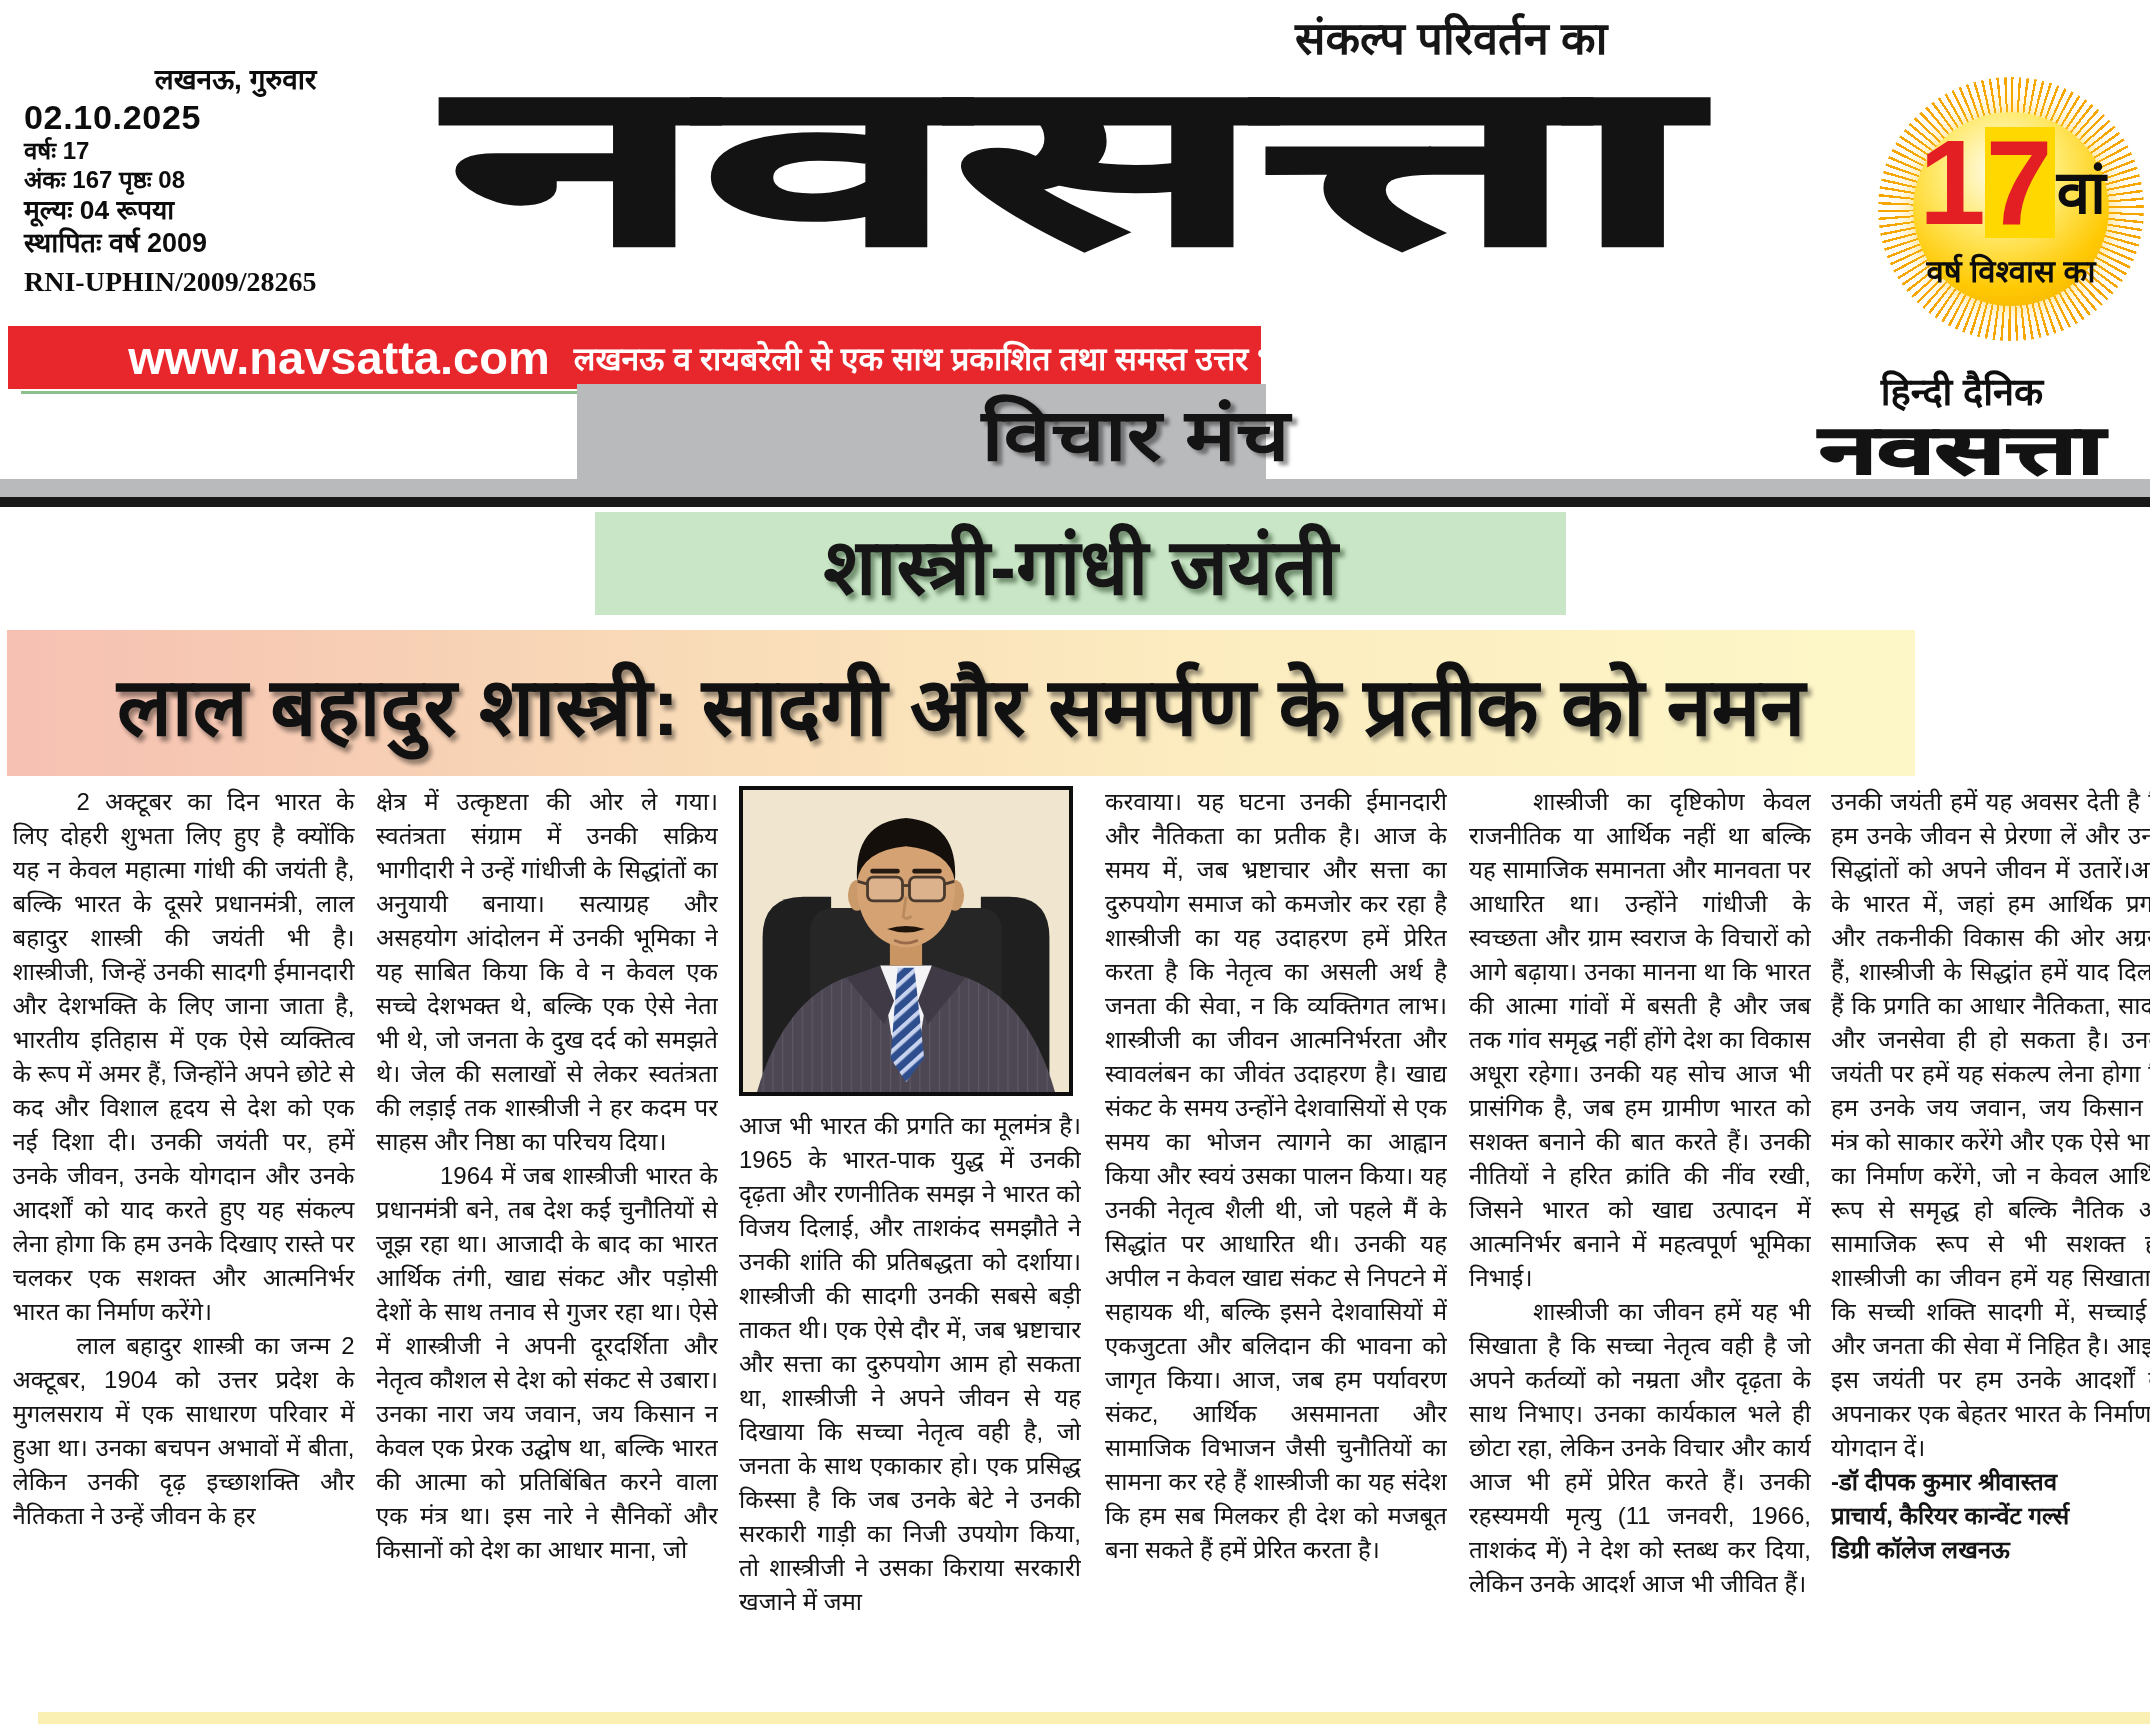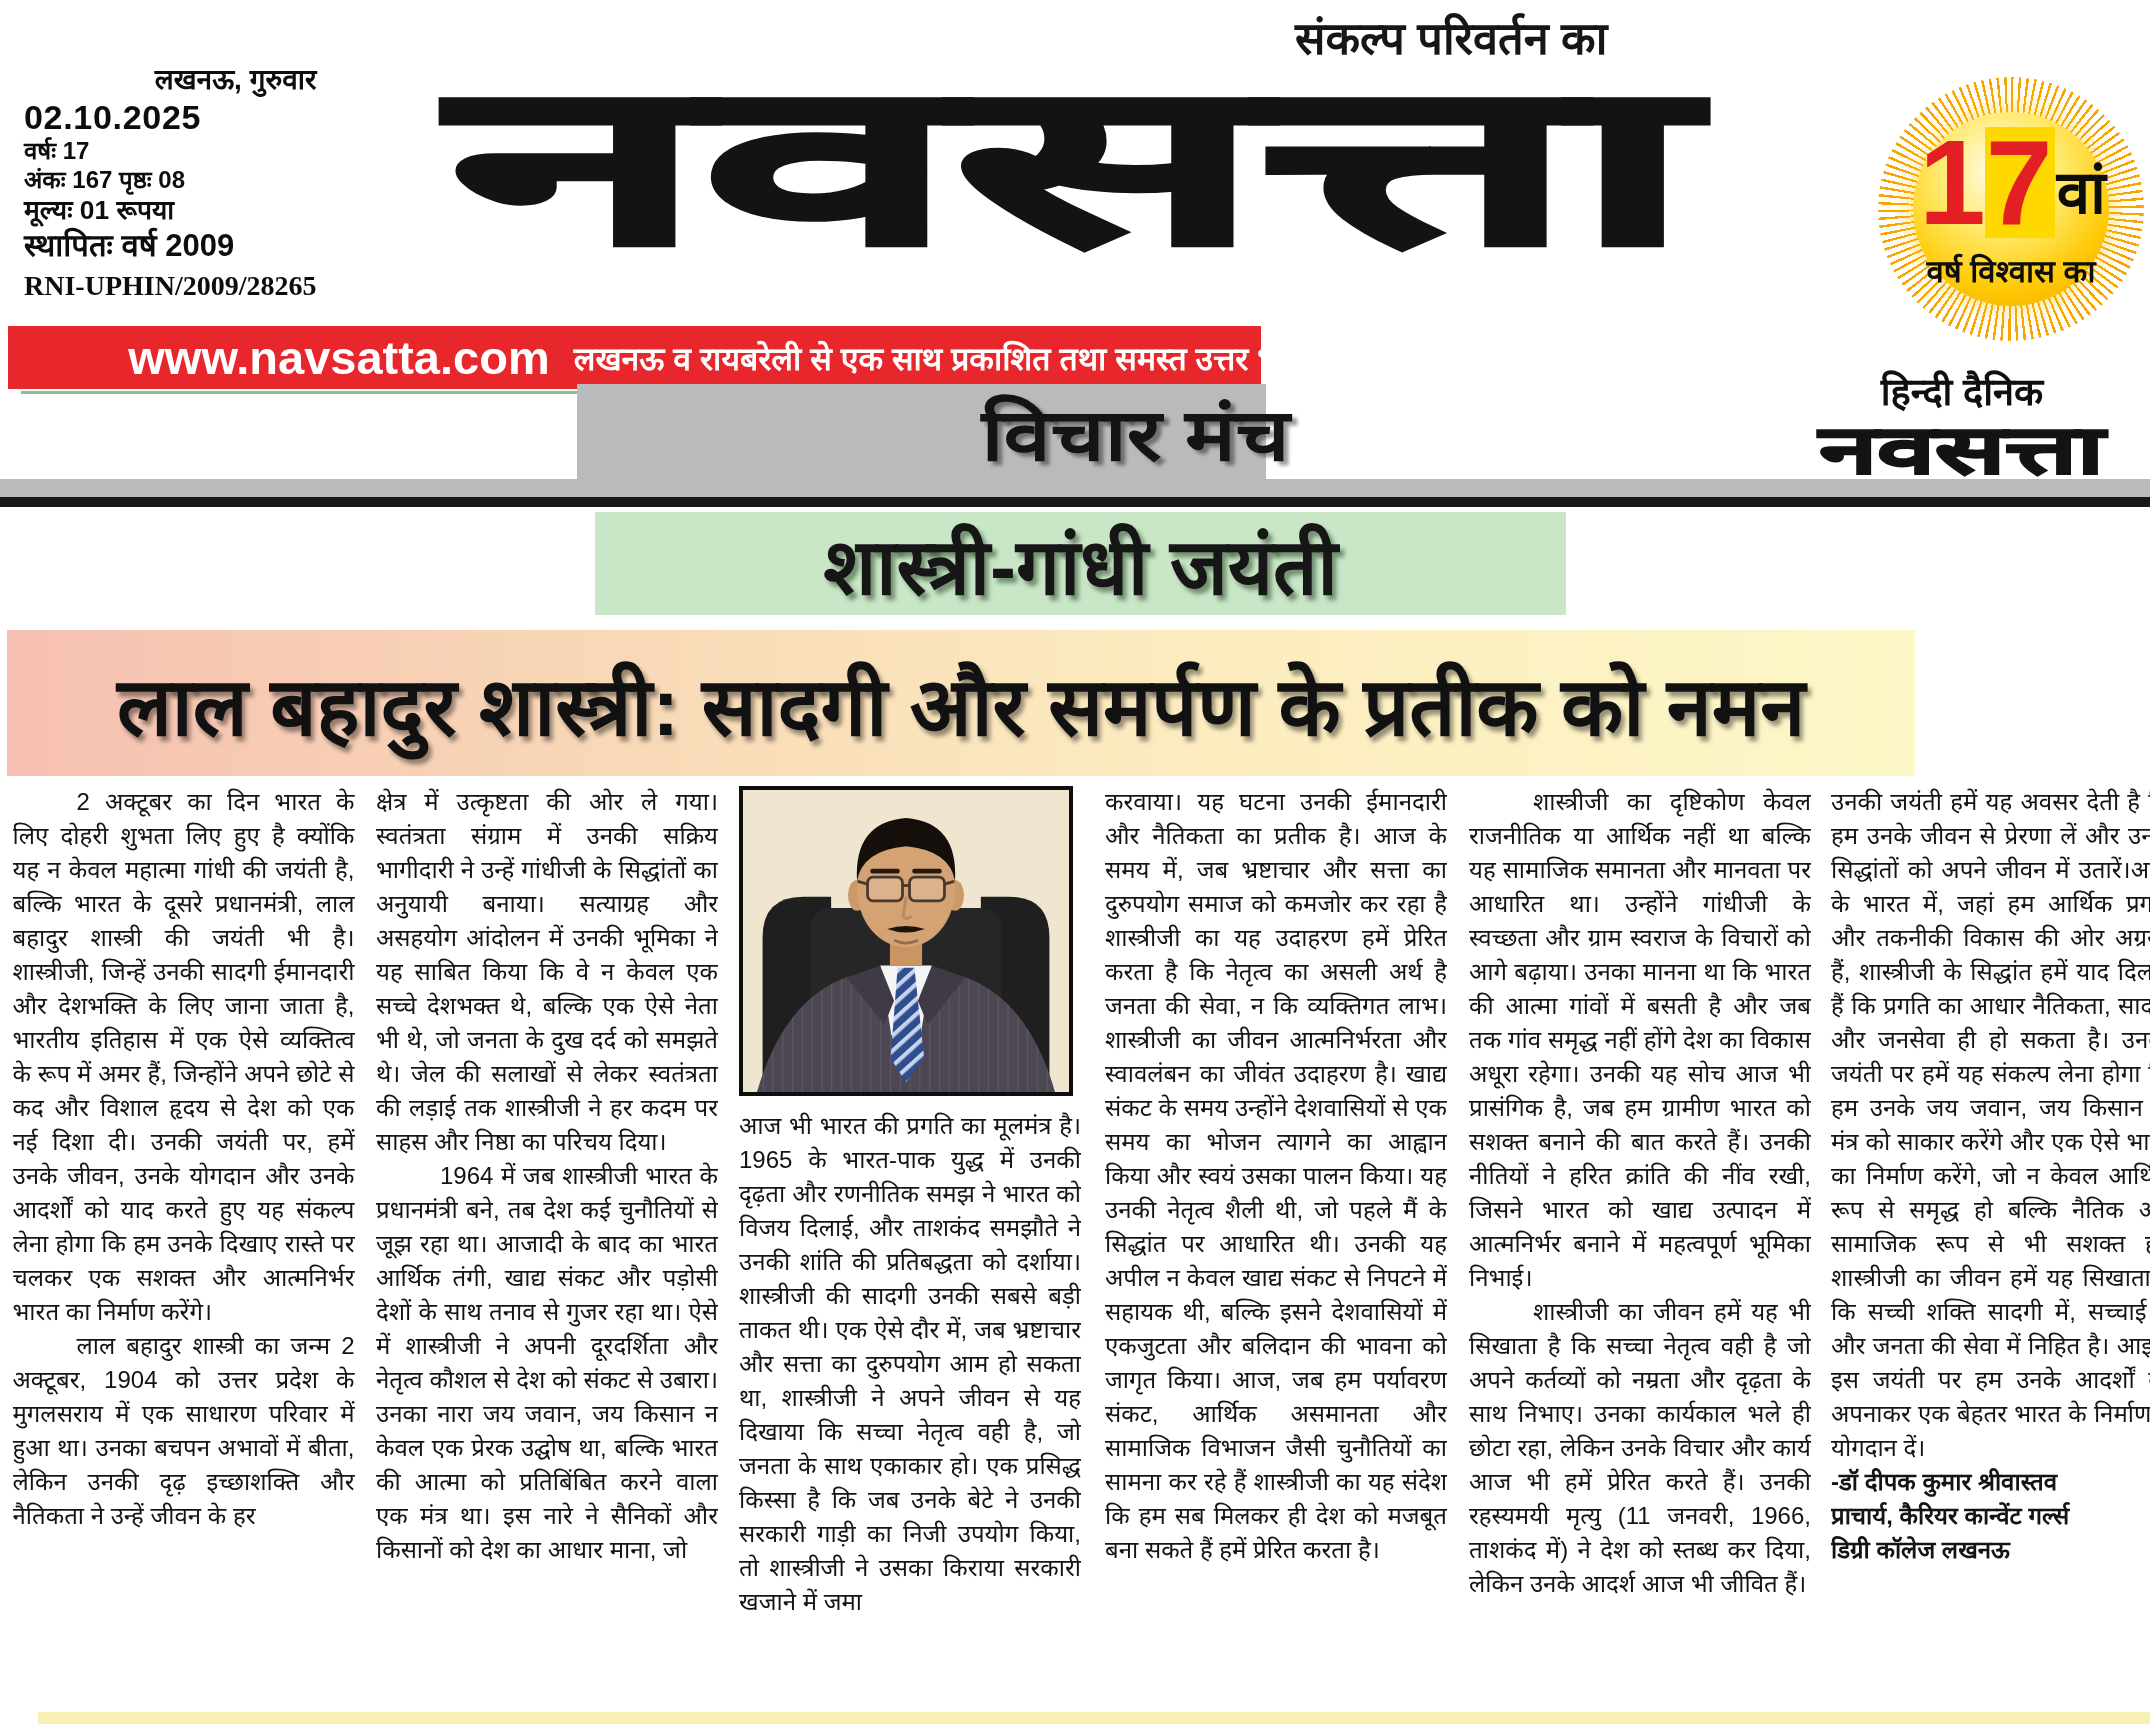--- a/index.html
+++ b/index.html
@@ -6,21 +6,21 @@
   .page{position:relative;width:2151px;height:1725px;background:#ffffff;
         font-family:"Liberation Sans","DejaVu Sans",sans-serif;color:#111;overflow:hidden;}
 
   
   .hdr-info{position:absolute;left:24px;top:63px;line-height:1.2;font-weight:bold;color:#0d0d0d;}
   .hi-dateline{font-size:28px;text-align:right;}
   .hi-date{font-size:34px;letter-spacing:0.7px;}
   .hi-year{font-size:24px;}
   .hi-issue{font-size:24px;}
   .hi-price{font-size:26.4px;}
-  .hi-est{font-size:31px;}
+  .hi-est{font-size:27px;}
   .hi-rni{font-family:"Liberation Serif","DejaVu Serif",serif;font-size:28px;margin-top:5.6px;}
 
   .tagline-top{position:absolute;left:1295px;top:5.6px;font-size:45px;font-weight:bold;color:#161616;}
 
   .masthead-wrap{position:absolute;left:306px;top:33px;width:1530px;height:264px;
                  display:flex;align-items:center;justify-content:center;}
   .masthead-text{font-size:221px;font-weight:bold;line-height:1.05;color:#131313;
                  transform:scaleX(2.05);-webkit-text-stroke:5.6px #131313;white-space:nowrap;}
 
   .badge{position:absolute;left:1878px;top:77px;width:266px;height:264px;}
@@ -85,21 +85,21 @@
 </head>
 <body>
 
 <div class="page">
 
   <div class="hdr-info">
     <div class="hi-dateline">लखनऊ, गुरुवार</div>
     <div class="hi-date">02.10.2025</div>
     <div class="hi-year">वर्षः 17</div>
     <div class="hi-issue">अंकः 167 पृष्ठः 08</div>
-    <div class="hi-price">मूल्यः 01 रूपया</div>
+    <div class="hi-price">मूल्यः 04 रूपया</div>
     <div class="hi-est">स्थापितः वर्ष 2009</div>
     <div class="hi-rni">RNI-UPHIN/2009/28265</div>
   </div>
 
   <div class="tagline-top">संकल्प परिवर्तन का</div>
 
   <div class="masthead-wrap">
     <span class="masthead-text">नवसत्ता</span>
   </div>
 

